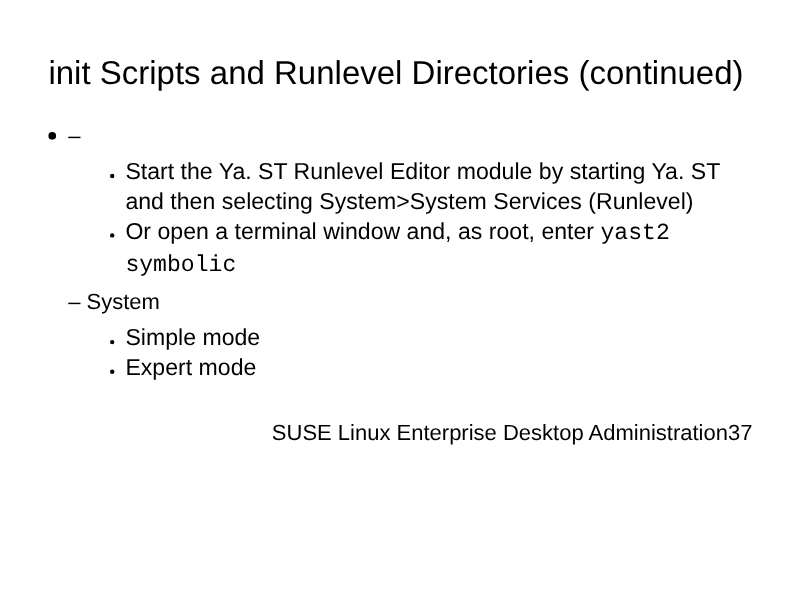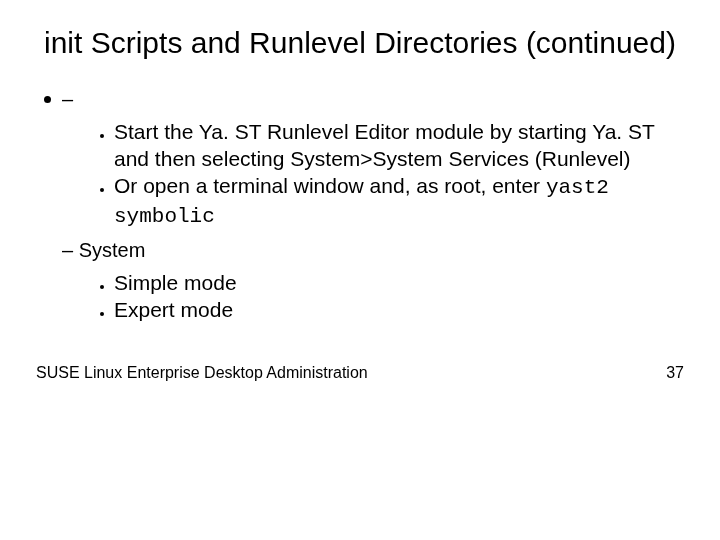--- a/index.html
+++ b/index.html
@@ -11,20 +11,21 @@
     font-family: Arial, Helvetica, sans-serif;
     color: #000;
     overflow: hidden;
   }
   .slide {
     box-sizing: border-box;
     width: 720px;
     height: 400px;
     padding: 24px 36px 0 36px;
     position: relative;
+    margin-top: 24px;
   }
   .title {
     font-size: 30px;
     text-align: center;
     line-height: 1.25;
     margin: 0 0 22px 0;
     font-weight: normal;
   }
   ul {
     margin: 0;
@@ -59,22 +60,22 @@
   }
   .mono {
     font-family: "Courier New", Courier, monospace;
   }
   .footer {
     position: absolute;
     bottom: 18px;
     left: 36px;
     right: 36px;
     display: flex;
-    justify-content: space-between;
-    font-size: 16px;
+    justify-content: flex-end;
+    font-size: 20px;
   }
 </style>
 </head>
 <body>
 
 <div class="slide">
 
   <h1 class="title">init Scripts and Runlevel Directories (continued)</h1>
 
   <ul class="l1">

